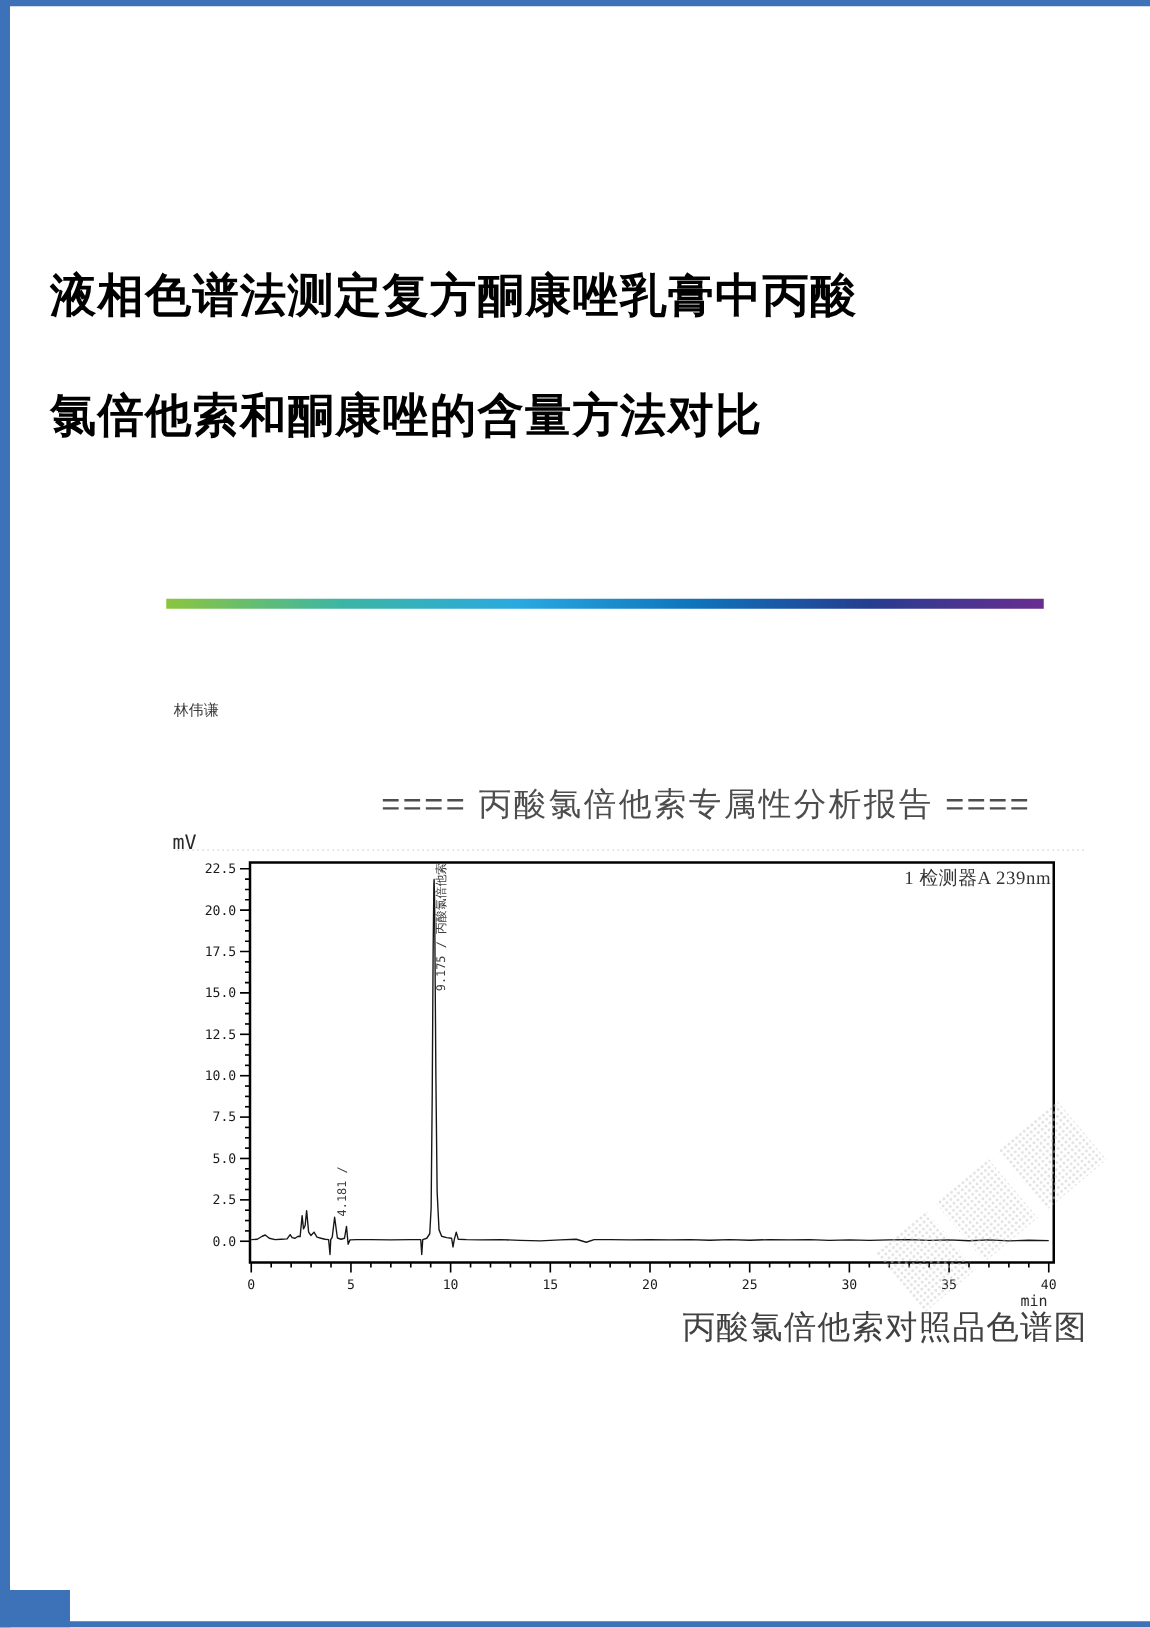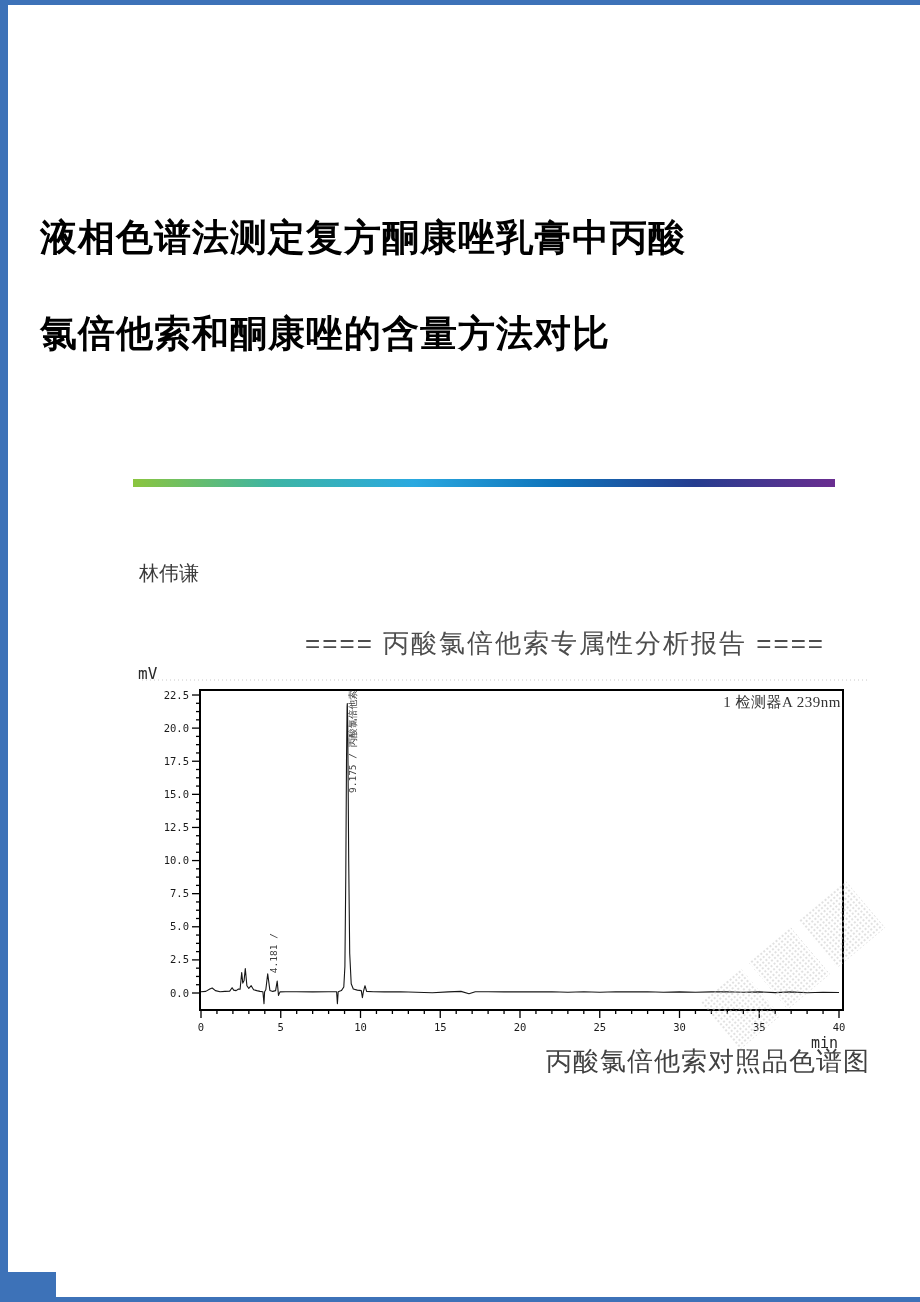--- a/index.html
+++ b/index.html
@@ -16,35 +16,35 @@
 
   .doc-title{
     position:absolute;left:40px;top:190px;width:840px;
     text-align:left;font-family:"Liberation Serif",serif;
     font-size:37px;line-height:96px;color:#000;font-weight:600;
     letter-spacing:1px;white-space:nowrap;
   }
   .divider{position:absolute;left:133px;top:479px;width:702px;height:8px;}
   .author{
     position:absolute;left:139px;top:560px;
-    font-family:"Liberation Serif",serif;font-size:20px;color:#3c3c3c;
+    font-family:"Liberation Serif",serif;font-size:12px;color:#3c3c3c;
   }
   .chart-title{
     position:absolute;left:95px;top:626px;width:730px;text-align:right;
     font-size:26px;letter-spacing:2px;color:#4d4d4d;font-weight:500;
     white-space:nowrap;
   }
   #chart-svg{position:absolute;left:140px;top:660px;}
   .mv-label{
     position:absolute;left:138px;top:664px;font-family:"DejaVu Sans Mono",monospace;
     font-size:16px;color:#2a2a2a;
   }
   .min-label{
     position:absolute;left:798px;top:1034px;width:40px;text-align:right;
-    font-family:"DejaVu Sans Mono",monospace;font-size:15px;color:#2a2a2a;
+    font-family:"DejaVu Sans Mono",monospace;font-size:12px;color:#2a2a2a;
   }
   .legend{
     position:absolute;right:79px;top:693px;
     font-family:Liberation Serif, serif;font-size:15px;color:#333;
     letter-spacing:0.5px;
   }
   .caption{
     position:absolute;left:140px;top:1044px;width:730px;text-align:right;
     font-size:26px;color:#414141;font-weight:500;letter-spacing:1px;
   }

